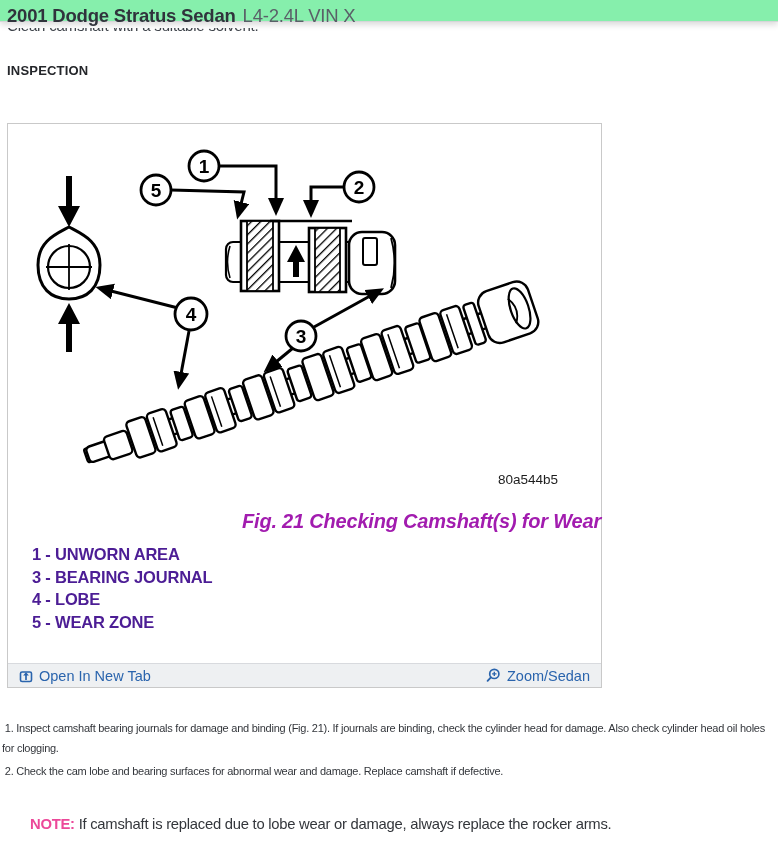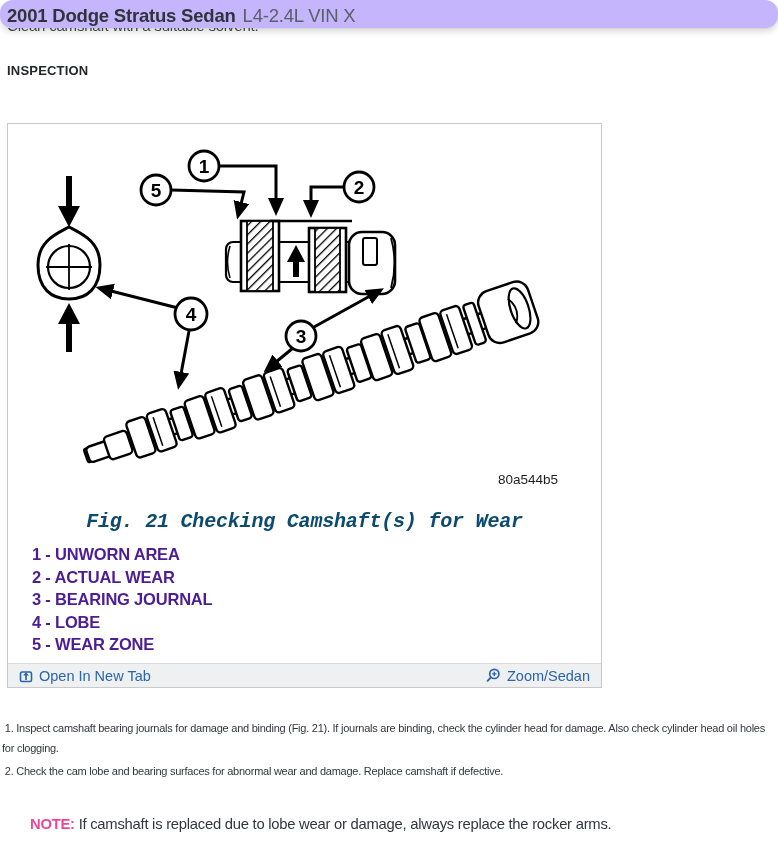--- a/index.html
+++ b/index.html
@@ -2,23 +2,23 @@
 <html><head>
 <meta charset="utf-8">
 <style>
   html,body{margin:0;padding:0;}
   body{
     width:778px;height:855px;position:relative;overflow:hidden;
     background:#ffffff;font-family:"Liberation Sans",sans-serif;
   }
   
   .app-header{
-    position:absolute;top:0;left:0;width:778px;height:29px;
-    background:#c4b5fd;border-bottom:1px solid #d5d6d8;
-    box-shadow:0 3px 6px rgba(0,0,0,.14);z-index:20;box-sizing:border-box;border-radius:13px;
+    position:absolute;top:0;left:0;width:778px;height:22px;
+    background:#86efac;border-bottom:1px solid #d5d6d8;
+    box-shadow:0 3px 6px rgba(0,0,0,.14);z-index:20;box-sizing:border-box;
   }
   .app-header .titleline{padding:5px 0 0 7px;font-size:18.5px;white-space:nowrap;}
   .app-header .title{font-weight:bold;color:#30333c;letter-spacing:-0.2px;}
   .app-header .subtitle{color:#5a6068;margin-left:7px;letter-spacing:-0.2px;}
   .scroll-clip{
     position:absolute;left:7px;top:28px;height:6px;width:420px;overflow:hidden;
   }
   .scroll-clip span{
     display:block;font-size:15px;line-height:16px;margin-top:-10px;
     color:#3e434a;letter-spacing:-0.2px;white-space:nowrap;
@@ -28,22 +28,22 @@
     position:absolute;top:63px;left:7px;
     font-size:13px;font-weight:bold;color:#24262a;letter-spacing:0.2px;
   }
   
   .figure-card{
     position:absolute;left:7px;top:123px;width:595px;height:565px;
     border:1px solid #c9c9c9;background:#fff;box-sizing:border-box;
   }
   .figure-card svg.diagram{display:block;}
   .fig-caption{
-    text-align:center;font-size:20px;font-weight:bold;font-style:italic;
-    color:#0c4a6e;letter-spacing:-0.2px;margin-top:2px;font-family:Liberation Mono, monospace;
+    text-align:right;font-size:20px;font-weight:bold;font-style:italic;
+    color:#a21caf;letter-spacing:-0.2px;margin-top:2px;
   }
   .fig-legend{
     margin:10px 0 0 24px;font-size:16.5px;font-weight:bold;color:#4c1d95;
     line-height:22.5px;letter-spacing:-0.2px;
   }
   .figure-footer{
     position:absolute;left:0;right:0;bottom:0;height:24px;
     background:#eef0f2;border-top:1px solid #d8dade;
     display:flex;justify-content:space-between;align-items:center;
     padding:0 11px;box-sizing:border-box;
@@ -168,21 +168,20 @@
       <text x="148" y="73">5</text>
     </g>
 
     <text x="550" y="360" text-anchor="end" font-size="13.5" fill="#1d1d1d" font-family="Liberation Sans, sans-serif">80a544b5</text>
   </svg>
 
   <div class="fig-caption">Fig. 21 Checking Camshaft(s) for Wear</div>
 
   <div class="fig-legend">
     <div>1 - UNWORN AREA</div>
-    <div>2 - ACTUAL WEAR</div>
     <div>3 - BEARING JOURNAL</div>
     <div>4 - LOBE</div>
     <div>5 - WEAR ZONE</div>
   </div>
 
   <div class="figure-footer">
     <a class="fig-link">
       <svg width="14" height="14" viewBox="0 0 14 14">
         <rect x="1.5" y="3" width="11" height="9.5" rx="1.6" fill="none" stroke="#2a64ad" stroke-width="1.6"></rect>
         <path d="M7 11 V5.6" stroke="#2a64ad" stroke-width="1.7" fill="none"></path>

